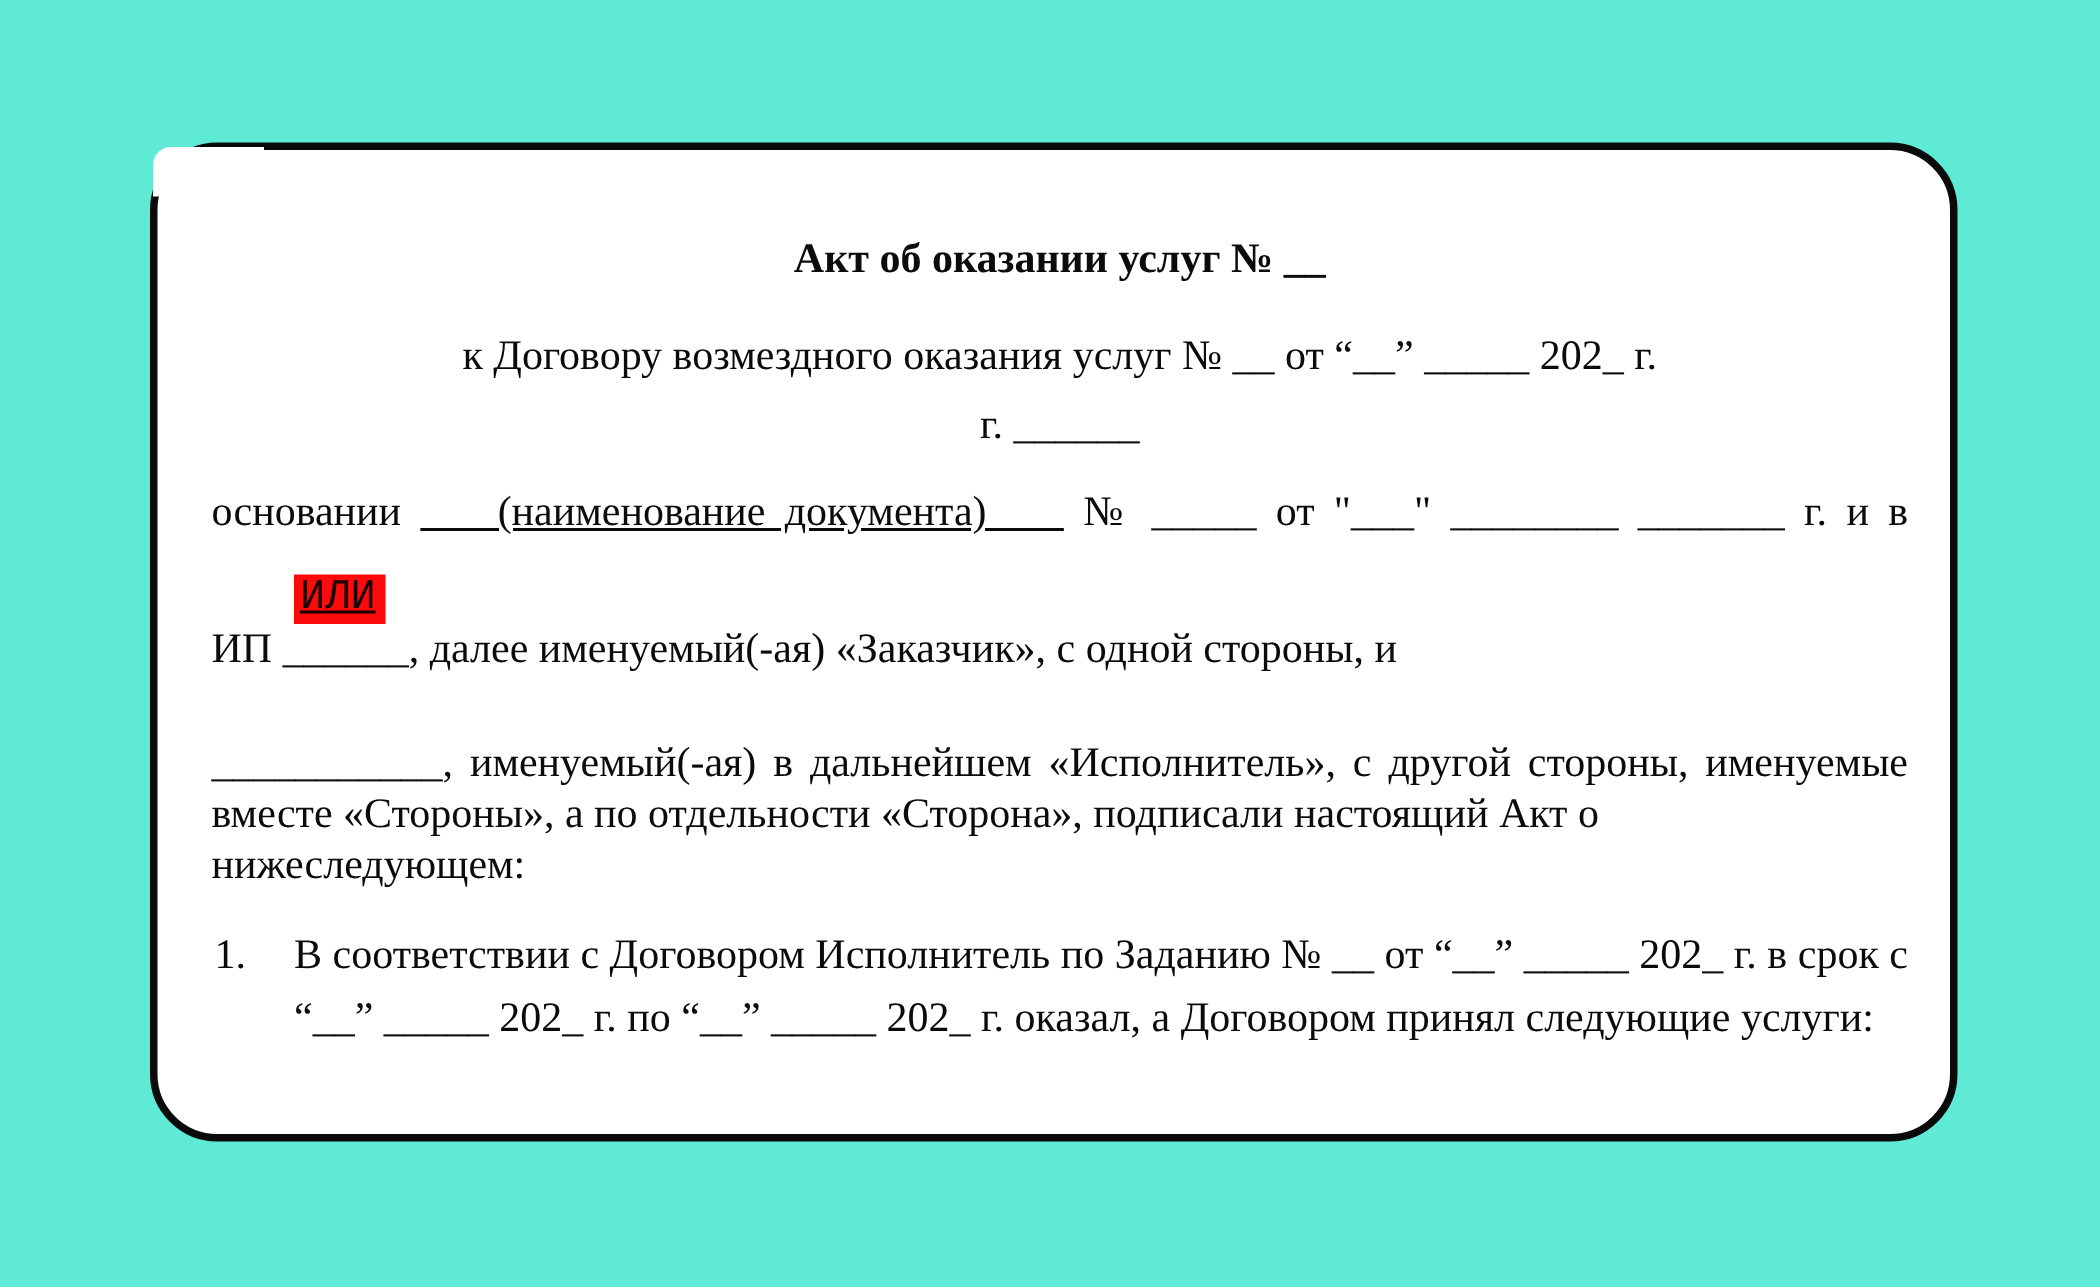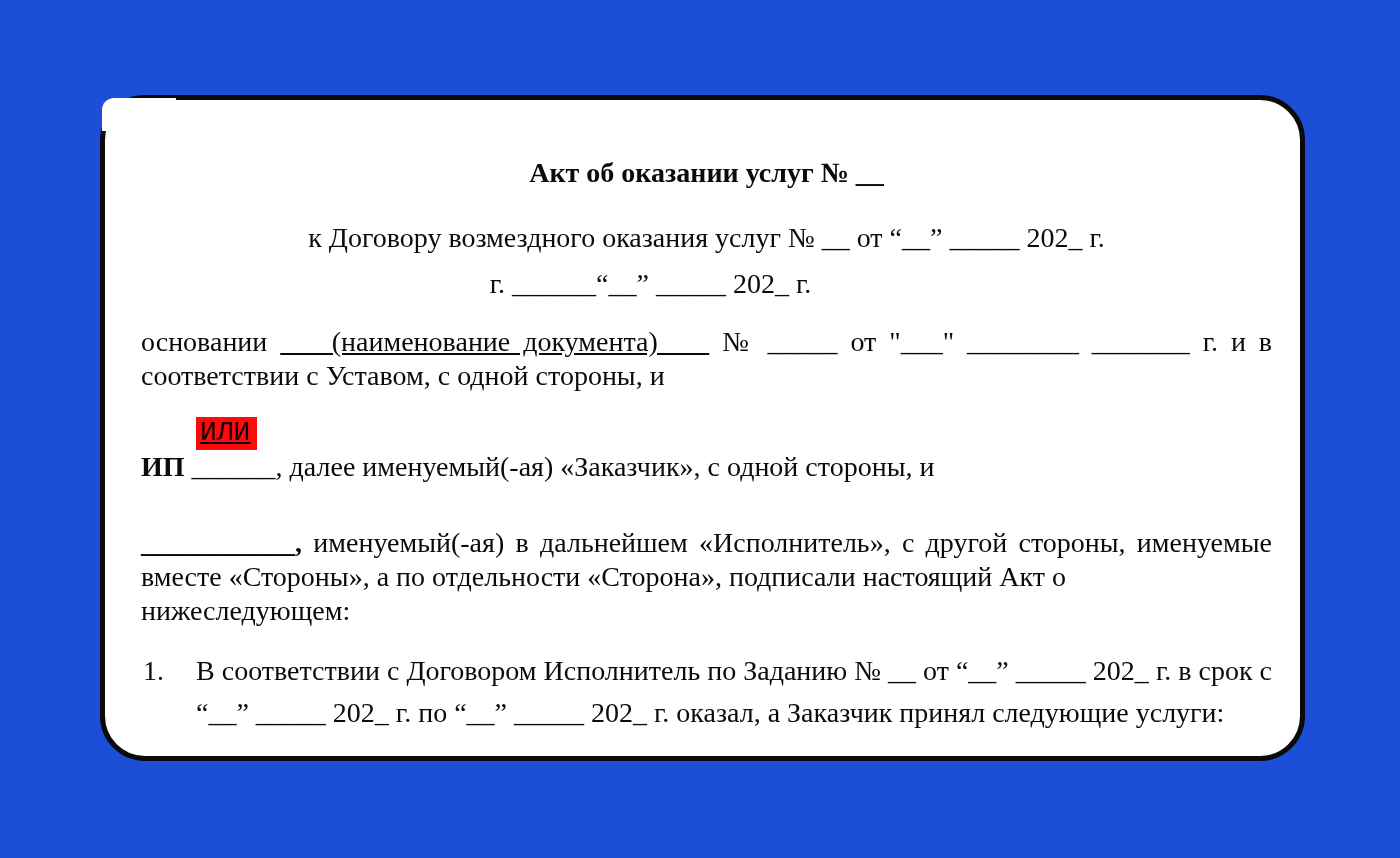--- a/index.html
+++ b/index.html
@@ -8,21 +8,21 @@
     width: 1400px;
     height: 858px;
     overflow: hidden;
     background: #FDD185;
     font-family: "Liberation Serif", "DejaVu Serif", serif;
   }
   .stage {
     position: relative;
     width: 1400px;
     height: 858px;
-    background: #1d4ed8;
+    background: #5eead4;
   }
   .card {
     position: absolute;
     left: 100px;
     top: 95px;
     width: 1205px;
     height: 666px;
     box-sizing: border-box;
     background: #FFFFFF;
     border: 5px solid #0A0A0A;
@@ -66,21 +66,21 @@
     margin-right: 112px;
   }
   .para { margin: 0; }
   .p1 { margin-top: 24px; }
   .jline {
     text-align: justify;
     text-align-last: justify;
   }
   .lline { text-align: left; }
   .u-seg { text-decoration: underline; font-family: Liberation Serif, serif; }
-  .b { font-weight: bold; }
+  .b { font-weight: normal; }
   .or-row { margin-top: 23px; padding-left: 55px; font-family: Liberation Mono, monospace; }
   .or-badge {
     background: #FB0B0B;
     color: #1A0000;
     text-decoration: underline;
     padding: 0 7px 2px 4px;
   }
   .p3 { margin-top: 42px; }
   .list { margin-top: 22px; }
   .list-item {
@@ -101,42 +101,40 @@
   <div class="card">
     <div class="corner-patch"></div>
     <div class="doc">
 
       <div class="title-line">Акт об оказании услуг № __</div>
 
       <div class="subtitle-line">к Договору возмездного оказания услуг № __ от “__” _____ 202_ г.</div>
 
       <div class="city-row">
         <span class="left">г. ______</span>
-        <span class="right">“__” _____ 202_ г.</span>
       </div>
 
       <div class="para p1">
         <div class="jline"><span>основании</span> <span class="u-seg">&nbsp;&nbsp;&nbsp;&nbsp;(наименование документа)&nbsp;&nbsp;&nbsp;&nbsp;</span> <span>№ _____ от "___" ________ _______ г. и в</span></div>
-        <div class="lline">соответствии с Уставом, с одной стороны, и</div>
       </div>
 
       <div class="or-row">
         <span class="or-badge">ИЛИ</span>
       </div>
 
       <div class="para lline"><span class="b">ИП</span><span> ______, далее именуемый(-ая) «Заказчик», с одной стороны, и</span></div>
 
       <div class="para p3">
         <div class="jline"><span class="b">___________,</span><span> именуемый(-ая) в дальнейшем «Исполнитель», с другой стороны, именуемые</span></div>
         <div class="lline">вместе «Стороны», а по отдельности «Сторона», подписали настоящий Акт о нижеследующем:</div>
       </div>
 
       <div class="list">
         <div class="list-item">
           <span class="item-number">1.</span>
           <div class="jline">В соответствии с Договором Исполнитель по Заданию № __ от “__” _____ 202_ г. в срок с</div>
-          <div class="lline">“__” _____ 202_ г. по “__” _____ 202_ г. оказал, а Заказчик принял следующие услуги:</div>
+          <div class="lline">“__” _____ 202_ г. по “__” _____ 202_ г. оказал, а Договором принял следующие услуги:</div>
         </div>
       </div>
 
     </div>
   </div>
 </div>
 
 </body></html>

